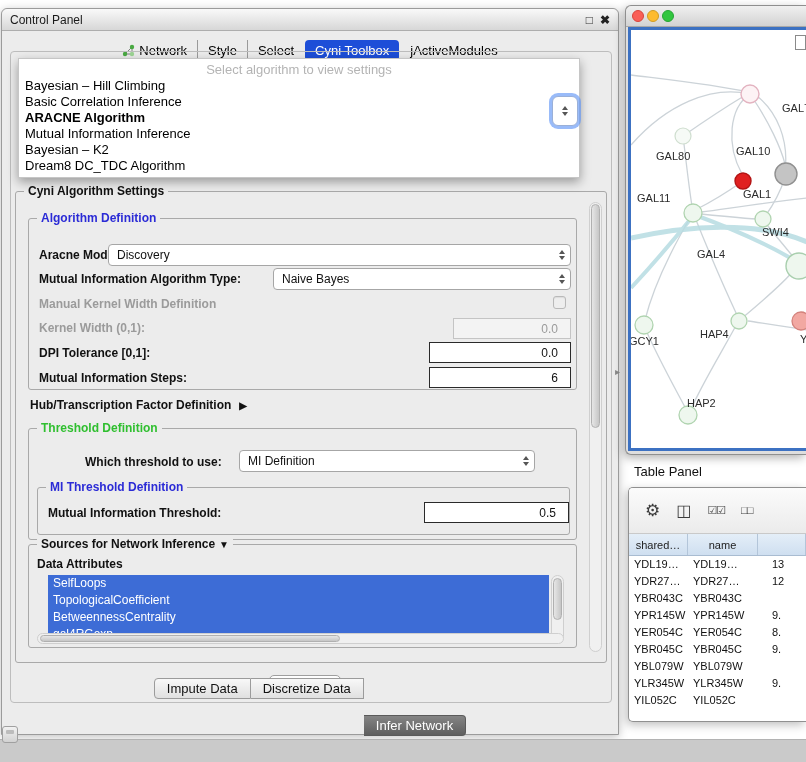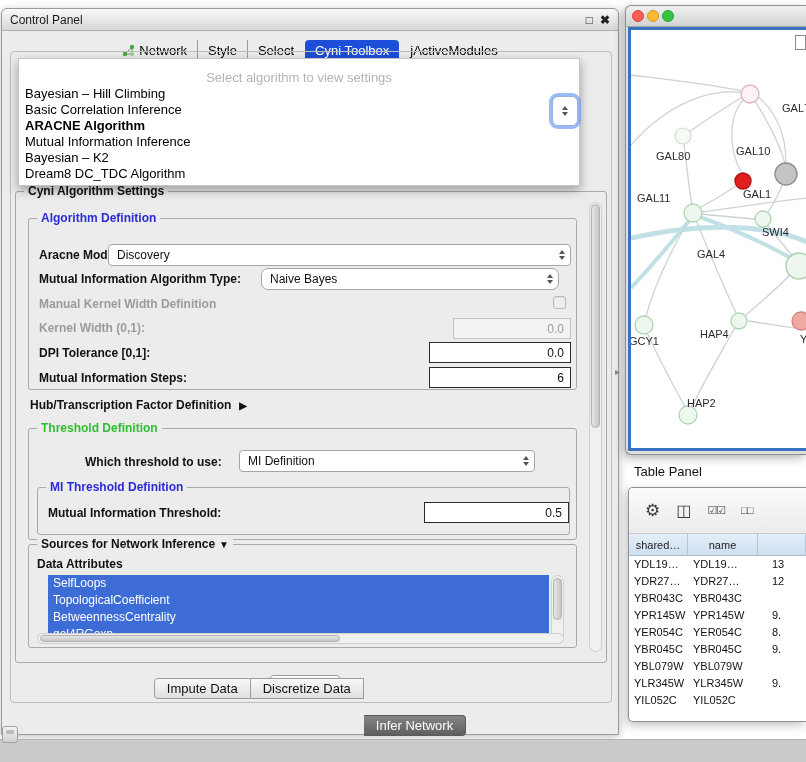--- a/index.html
+++ b/index.html
@@ -22,21 +22,21 @@
   .tab { font-size:13px; padding:3px 10px; display:flex; align-items:center; gap:4px; color:#000; }
   .tab + .tab { border-left:1px solid #9a9a9a; }
   .tab.selected { background:#1d4ed8; color:#fff; border-radius:4px; border-left:none; margin:0 1px; }
   .tab.selected + .tab { border-left:none; }
 
   .outer-box { position:absolute; left:8px; top:42px; width:602px; height:652px;
     border:1px solid #bdbdbd; border-radius:4px; }
 
   
   .popup { position:absolute; left:16px; top:49px; width:562px; background:#fff;
-    border:1px solid #c6c6c6; box-shadow:0 4px 10px rgba(0,0,0,.35); padding:10px 0 3px 0; z-index:30; }
+    border:1px solid #c6c6c6; box-shadow:0 4px 10px rgba(0,0,0,.35); padding:2px 0 3px 0; z-index:30; }
   .popup-placeholder { font-size:13px; color:#b4b4b4; text-align:center; height:17px; line-height:17px; }
   .popup-item { font-size:13px; color:#000; height:16px; line-height:16px; padding:0 6px; white-space:nowrap; }
   .popup-item.sel { font-weight:bold; }
   .combo-fragment { position:absolute; left:550px; top:87px; width:26px; height:30px; background:#fff;
     border:1px solid #9ab0d8; border-radius:6px; box-shadow:0 0 0 3px rgba(98,150,246,.65); z-index:31;
     display:flex; flex-direction:column; align-items:center; justify-content:center; gap:2px; }
 
   
   .grp { position:absolute; border:1px solid #a9a9a9; border-radius:3px; }
   .grp-title { position:absolute; top:-8px; left:8px; background:#ececec; padding:0 4px;
@@ -48,21 +48,21 @@
   .lbl.disabled { color:#9b9b9b; }
 
   .combo { position:absolute; height:22px; background:#fff; border:1px solid #a6a6a6; border-radius:4px;
     font-size:12px; display:flex; align-items:center; padding:0 22px 0 8px; }
   .arrows { position:absolute; right:5px; top:50%; transform:translateY(-50%);
     display:flex; flex-direction:column; gap:2px; }
   .arr-up { width:0; height:0; border-left:3.5px solid transparent; border-right:3.5px solid transparent; border-bottom:4px solid #555; }
   .arr-dn { width:0; height:0; border-left:3.5px solid transparent; border-right:3.5px solid transparent; border-top:4px solid #555; }
 
   .num-input { position:absolute; height:21px; background:#fff; border:1px solid #9c9c9c;
-    font-size:12px; display:flex; align-items:center; justify-content:flex-end; padding:0 6px; }
+    font-size:12px; display:flex; align-items:center; justify-content:flex-end; padding:0 12px; }
   .num-input.strong { border:1.5px solid #2a2a2a; }
   .num-input.disabled { background:#f3f3f3; color:#9b9b9b; border-color:#c4c4c4; }
 
   .checkbox { position:absolute; width:13px; height:13px; background:#eeeeee; border:1px solid #b9b9b9;
     border-radius:3px; box-shadow:inset 0 1px 1px rgba(0,0,0,.08); }
 
   .hub-row { position:absolute; left:14px; top:206px; display:flex; align-items:center; gap:8px;
     font-size:12px; font-weight:bold; }
   .tri { font-size:10px; color:#111; }
 
@@ -183,21 +183,21 @@
       <span class="lbl" style="left:10px; top:29px;">Aracne Mode:</span>
       <div class="combo" style="left:79px; top:25px; width:463px;">
         <span>Discovery</span>
         <span class="arrows">
             <span class="arr-up"></span>
             <span class="arr-dn"></span>
           </span>
       </div>
 
       <span class="lbl" style="left:10px; top:53px;">Mutual Information Algorithm Type:</span>
-      <div class="combo" style="left:232px; top:49px; width:298px;border-radius:7px;">
+      <div class="combo" style="left:244px; top:49px; width:298px;">
         <span>Naive Bayes</span>
         <span class="arrows">
             <span class="arr-up"></span>
             <span class="arr-dn"></span>
           </span>
       </div>
 
       <span class="lbl disabled" style="left:10px; top:78px;">Manual Kernel Width Definition</span>
       <span class="checkbox" style="left:524px; top:77px;"></span>
 

